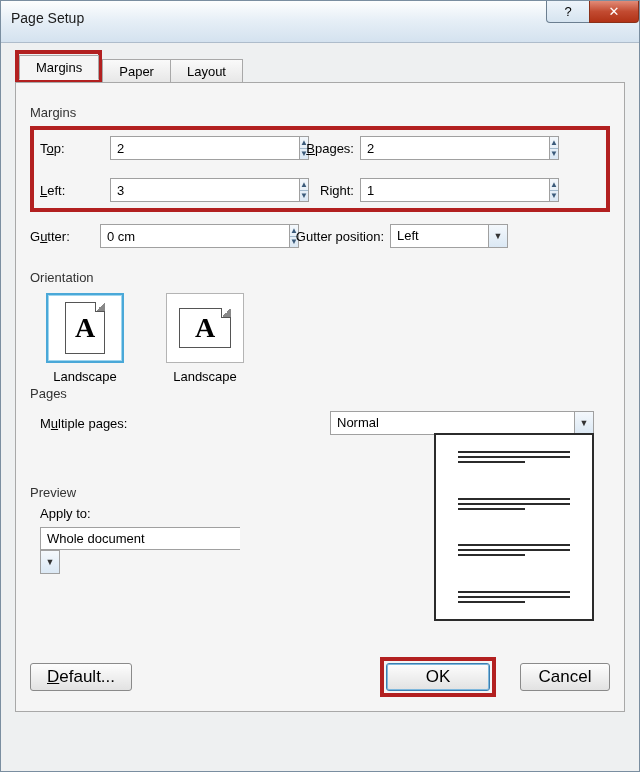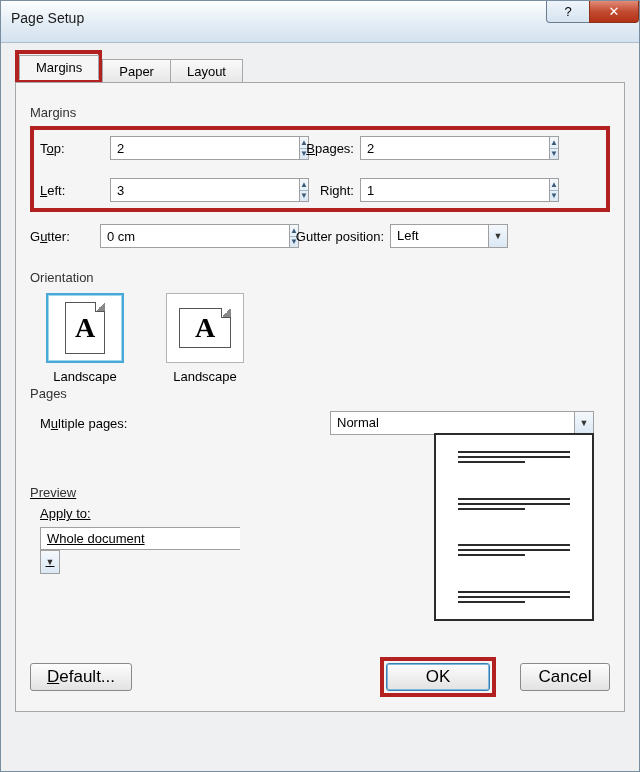--- a/index.html
+++ b/index.html
@@ -181,21 +181,21 @@
     background: linear-gradient(135deg,#fff 50%, #888 50%);
     border-left:1px solid #555; border-bottom:1px solid #555;
   }
   
   .pages-row {
     display:flex; align-items:center; margin-top:10px;
   }
   .pages-row .plabel { width: 300px; padding-left:10px;}
   .combo.wide { width: 264px; }
   
-  .preview-area { margin-top: 50px; text-decoration: underline; }
+  .preview-area { margin-top: 50px; }
   .apply-row { padding-left:10px; margin-top:4px;}
   .preview-page {
     position:absolute;
     right: 30px;
     bottom: 90px;
     width: 160px; height: 188px;
     border: 2px solid #2b2b2b;
     background:#fff;
     padding: 16px 22px;
     display:flex; flex-direction:column; justify-content:space-between;

